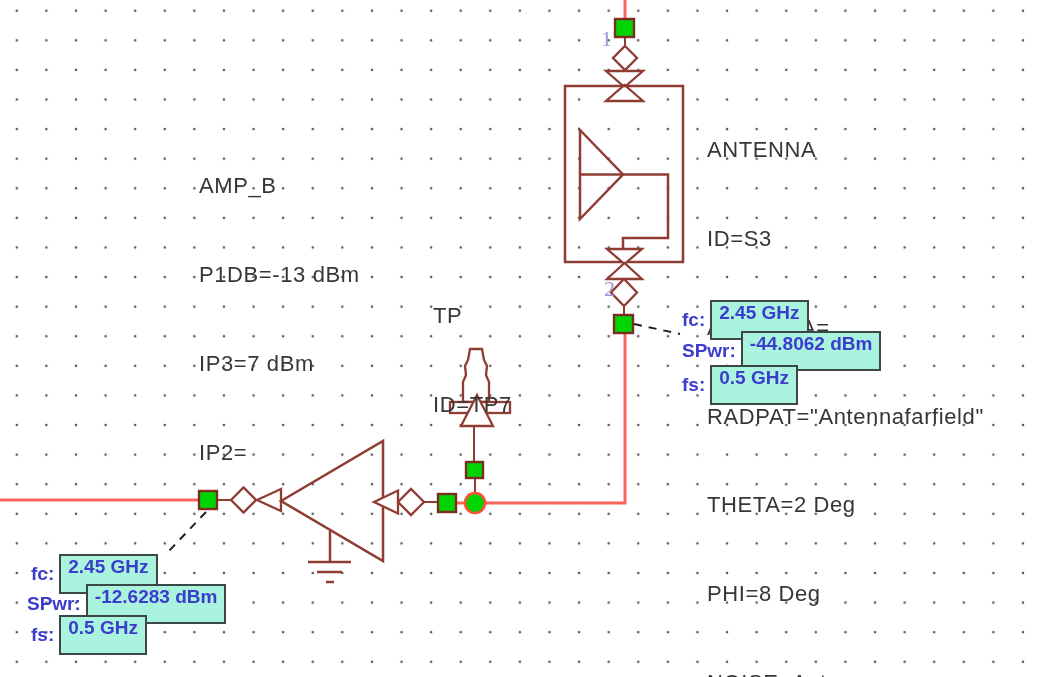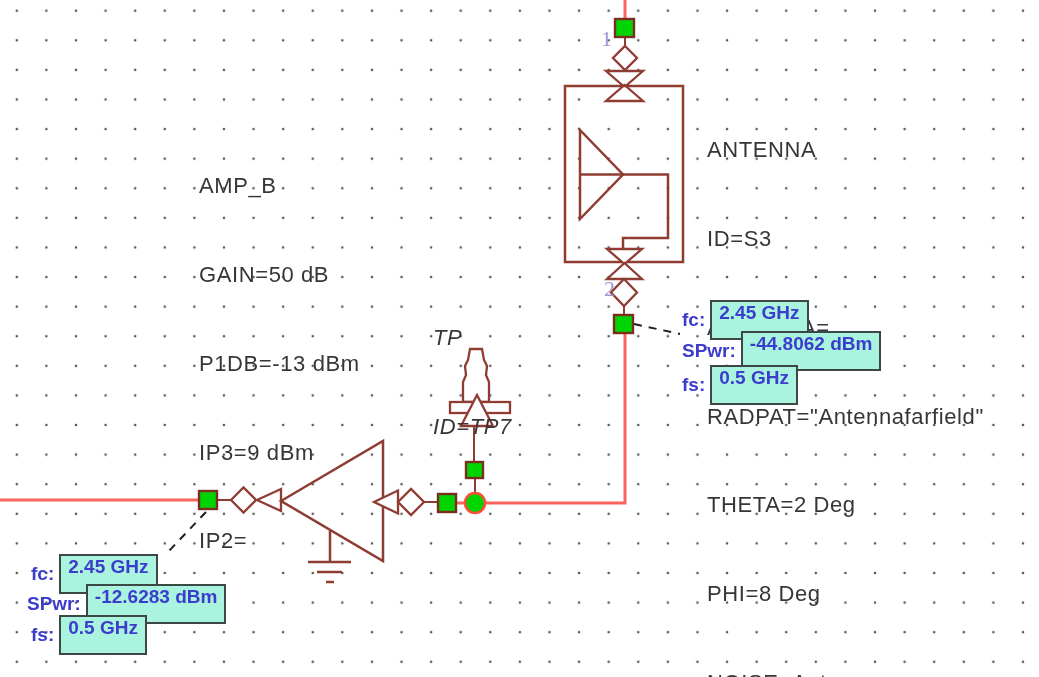--- a/index.html
+++ b/index.html
@@ -80,32 +80,31 @@
     <rect class="node" x="466" y="462" width="17" height="16"></rect>
 
     <circle class="junc" cx="475" cy="503" r="10"></circle>
 
     <line class="dash" x1="634" y1="324" x2="680" y2="334"></line>
     <line class="dash" x1="206" y1="512" x2="168" y2="552"></line>
   </svg>
 
   <div class="params" style="left:199px; top:112px;">
     <div>AMP_B</div>
-    <div>GAIN=50 dB</div>
     <div>P1DB=-13 dBm</div>
-    <div>IP3=9 dBm</div>
+    <div>IP3=7 dBm</div>
     <div>IP2=</div>
     
     
     
     
     
   </div>
 
-  <div class="params" style="left:433px; top:264px;font-style:italic;">
+  <div class="params" style="left:433px; top:242px;">
     <div>TP</div>
     <div>ID=TP7</div>
   </div>
 
   <div class="params" style="left:707px; top:76px;">
     <div>ANTENNA</div>
     <div>ID=S3</div>
     <div>ANTENNA=</div>
     <div>RADPAT="Antennafarfield"</div>
     <div>THETA=2 Deg</div>

